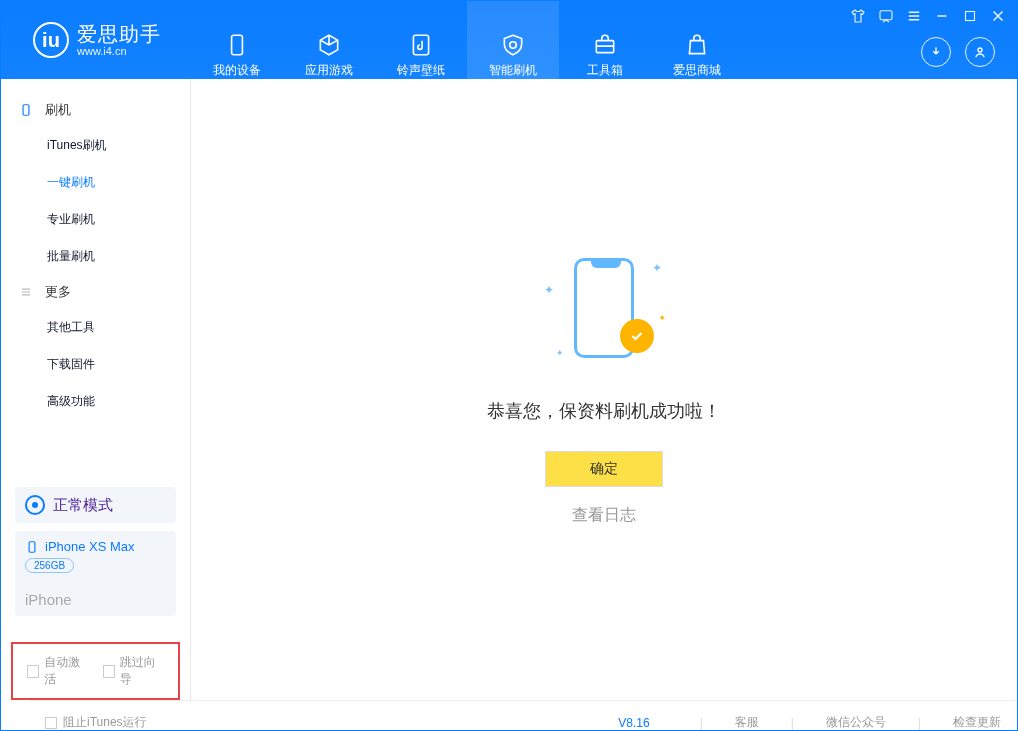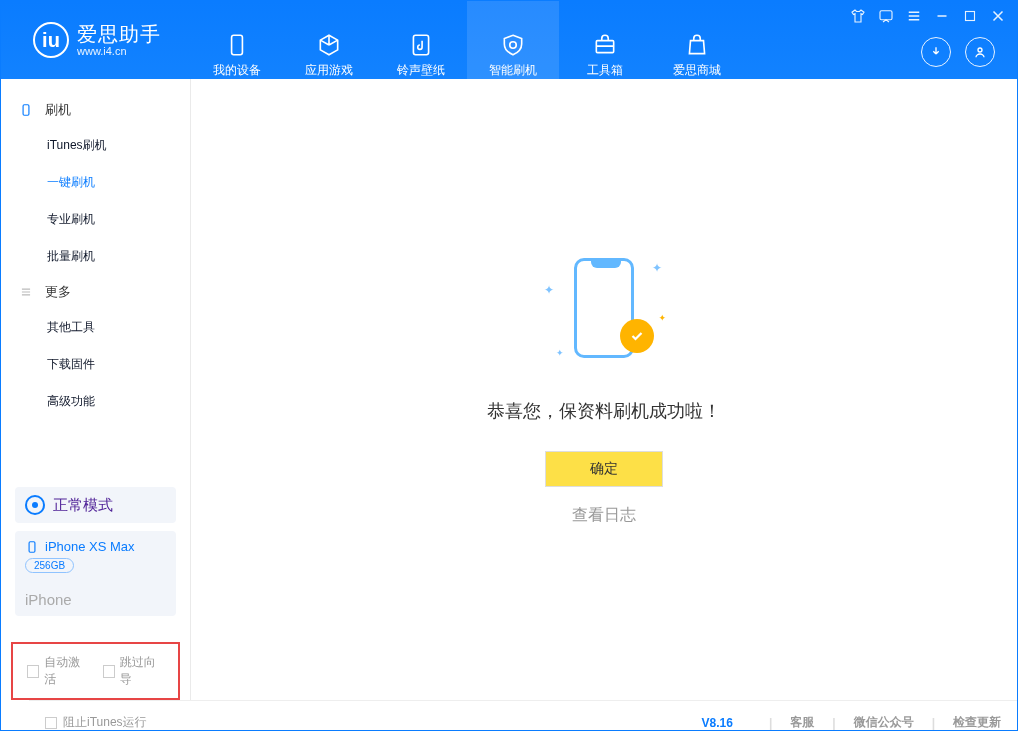--- a/index.html
+++ b/index.html
@@ -61,21 +61,21 @@
 .spark.s4{left:12px;bottom:15px;font-size:9px;}
 
 .success-text{font-size:18px;color:#333;margin-bottom:28px;}
 .ok-btn{border:1px solid #ddd;background:#fde047;padding:8px 44px;font-size:14px;color:#333;cursor:pointer;margin-bottom:18px;}
 .log-link{font-size:16px;color:#999;cursor:pointer;}
 
 
 .statusbar{height:44px;border-top:1px solid #eee;display:flex;align-items:center;padding:0 16px;font-size:12px;color:#999;margin-left:28px;}
 .statusbar .sb-left{display:flex;align-items:center;}
 .statusbar .sb-left .box{width:12px;height:12px;border:1px solid #ccc;margin-right:6px;}
-.statusbar .sb-right{margin-left:auto;display:flex;align-items:center;gap:4px;font-weight:bold;}
+.statusbar .sb-right{margin-left:auto;display:flex;align-items:center;gap:18px;}
 .statusbar .ver{color:#0a7cff;margin-right:18px;}
 .statusbar .sep{color:#ddd;margin:0 14px;}
 .statusbar .slink{cursor:pointer;}
 </style>
 </head>
 <body>
 
 <div class="header">
   <div class="logo-area">
     <div class="logo-circle">iu</div>

